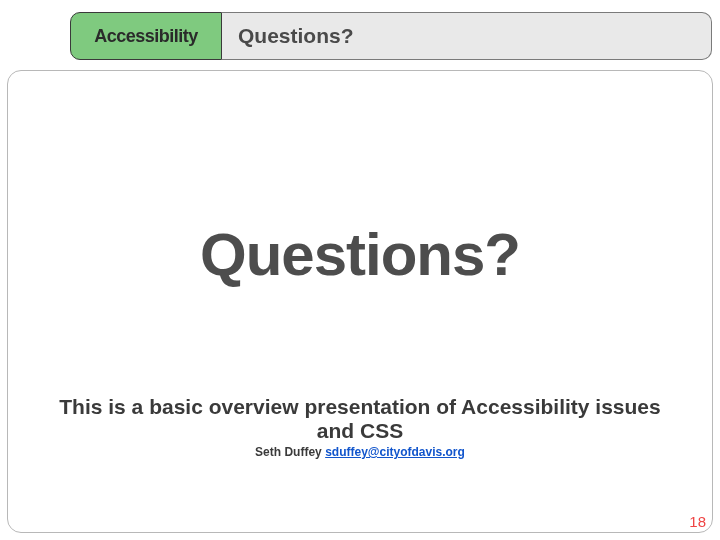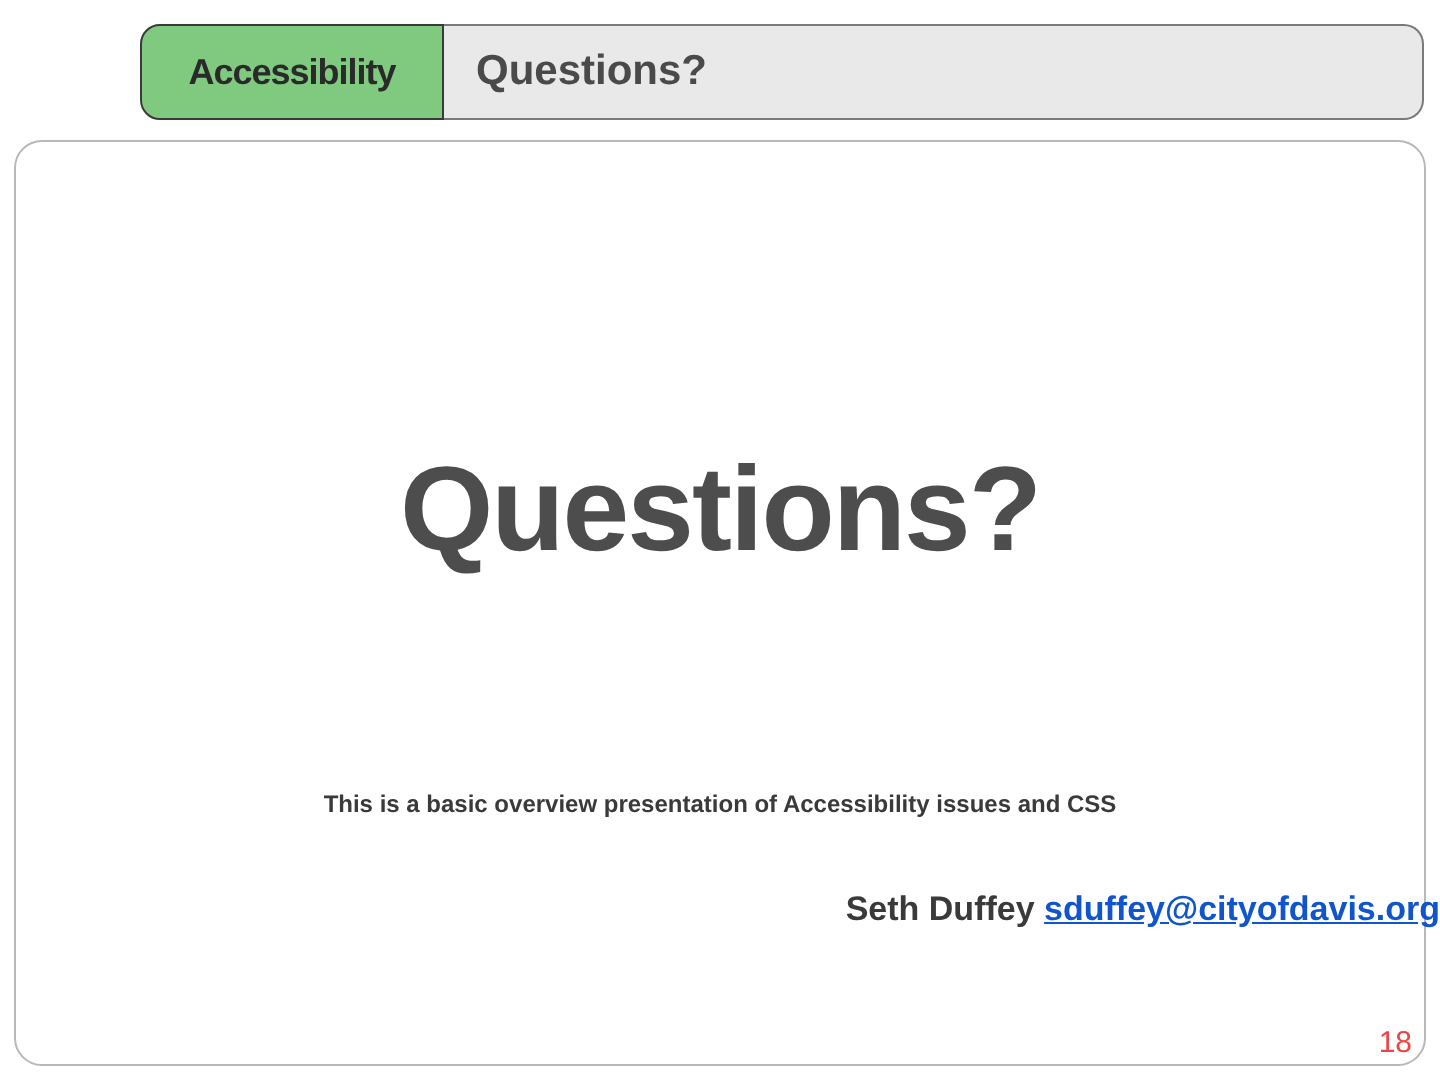--- a/index.html
+++ b/index.html
@@ -70,32 +70,32 @@
     letter-spacing: -1px;
   }
   .desc {
     position: absolute;
     top: 395px;
     left: 40px;
     right: 40px;
     text-align: center;
     font-family: "Trebuchet MS", Verdana, sans-serif;
     font-weight: bold;
-    font-size: 12px;
+    font-size: 21px;
     color: #3a3a3a;
   }
   .author-line {
     position: absolute;
     top: 445px;
     left: 0;
     right: 0;
-    text-align: right;
+    text-align: center;
     font-family: "Trebuchet MS", Verdana, sans-serif;
     font-weight: bold;
-    font-size: 17px;
+    font-size: 12px;
     color: #3a3a3a;
   }
   .author-line a {
     color: #1155cc;
     text-decoration: underline;
   }
   .page-num {
     position: absolute;
     bottom: 10px;
     right: 14px;

